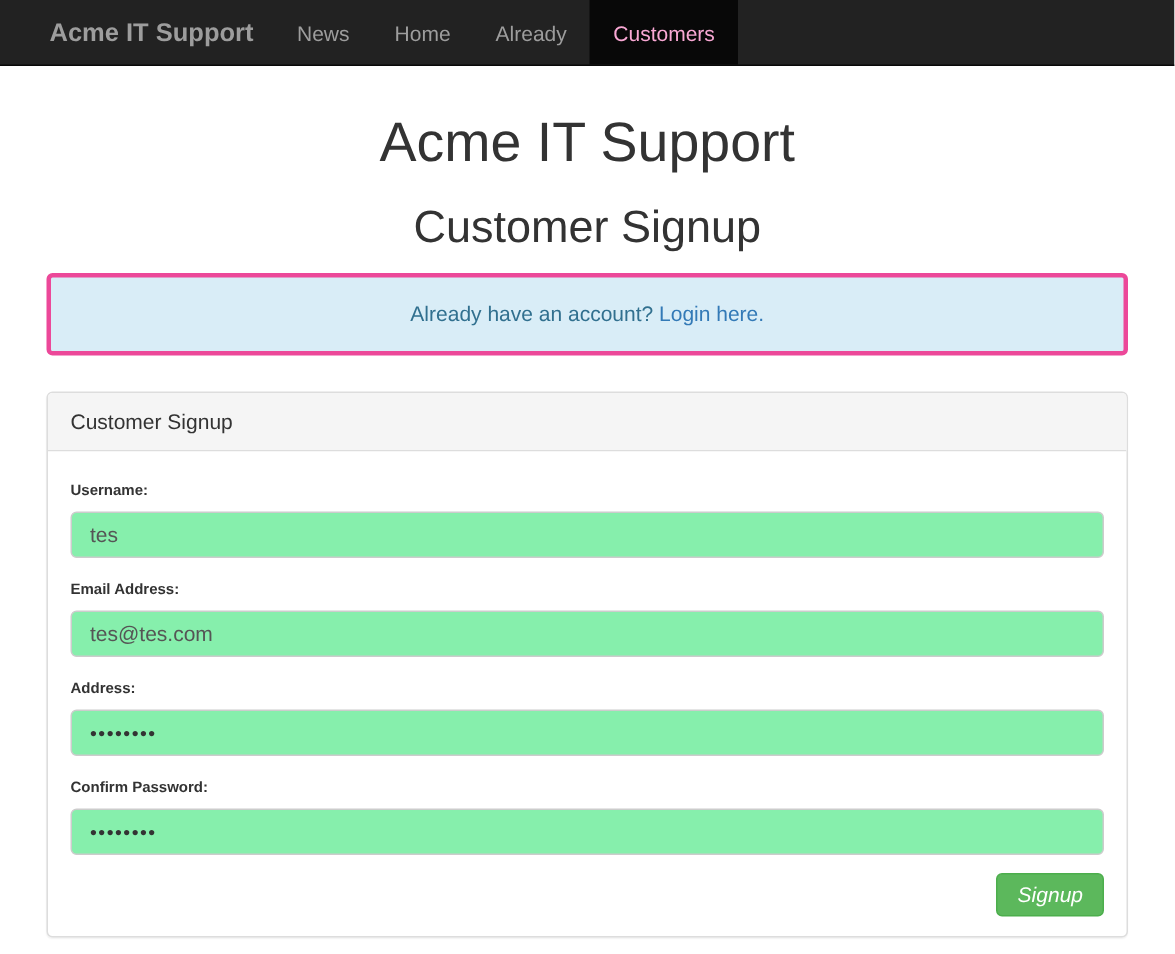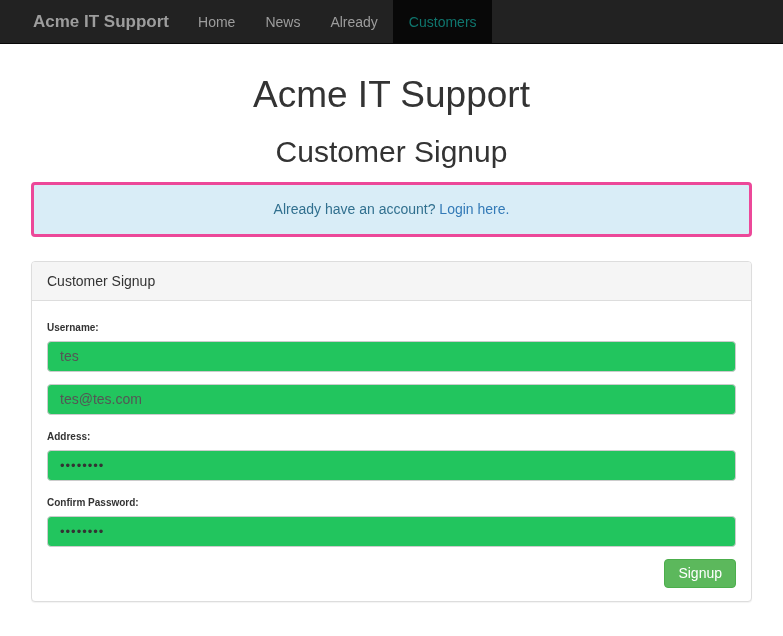--- a/index.html
+++ b/index.html
@@ -38,21 +38,21 @@
   .navbar-nav a {
     color: #9d9d9d;
     font-size: 14px;
     text-decoration: none;
     display: flex;
     align-items: center;
     padding: 0 15px;
   }
   .navbar-nav li.active a {
     background: #080808;
-    color: #0f766e;
+    color: #f9a8d4;
     padding-left: 16px;
   }
 
   
   .container { width: 721px; margin: 0 auto; }
 
   h1.page-title {
     margin: 31px 0 0;
     font-size: 37px;
     font-weight: 500;
@@ -115,21 +115,21 @@
     margin-bottom: 4px;
   }
   .form-control {
     display: block;
     width: 100%;
     height: 31px;
     padding: 5px 12px;
     font-size: 14px;
     line-height: 19px;
     color: #555555;
-    background: #22c55e;
+    background: #86efac;
     border: 1px solid #cccccc;
     border-radius: 4px;
     font-family: inherit;
   }
   .form-control.password-mask {
     font-size: 13px;
     letter-spacing: 1px;
     color: #333333;
   }
   .form-actions { text-align: right; margin-top: 8px; }
@@ -137,33 +137,34 @@
     display: inline-block;
     background: #5cb85c;
     border: 1px solid #4cae4c;
     border-radius: 4px;
     color: #ffffff;
     font-size: 14px;
     line-height: 17px;
     padding: 5px 13px;
     font-family: inherit;
     cursor: pointer;
+    font-style: italic;
   }
 </style>
 </head>
 <body>
 
 <nav class="navbar">
   <a class="navbar-brand" href="#">Acme IT Support</a>
   <ul class="navbar-nav">
     <li>
+      <a href="#">News</a>
+    </li>
+    <li>
       <a href="#">Home</a>
-    </li>
-    <li>
-      <a href="#">News</a>
     </li>
     <li>
       <a href="#">Already</a>
     </li>
     <li class="active">
       <a href="#">Customers</a>
     </li>
   </ul>
 </nav>
 
@@ -181,20 +182,21 @@
     <div class="panel-heading">Customer Signup</div>
     <div class="panel-body">
       <form>
 
         <div class="form-group">
           <label class="control-label">Username:</label>
           <input type="text" class="form-control" value="tes" style="">
         </div>
 
         <div class="form-group">
+          <label class="control-label">Email Address:</label>
           <input type="text" class="form-control" value="tes@tes.com" style="">
         </div>
 
         <div class="form-group">
           <label class="control-label">Address:</label>
           <input type="text" class="form-control password-mask" value="••••••••" style="">
         </div>
 
         <div class="form-group">
           <label class="control-label">Confirm Password:</label>

